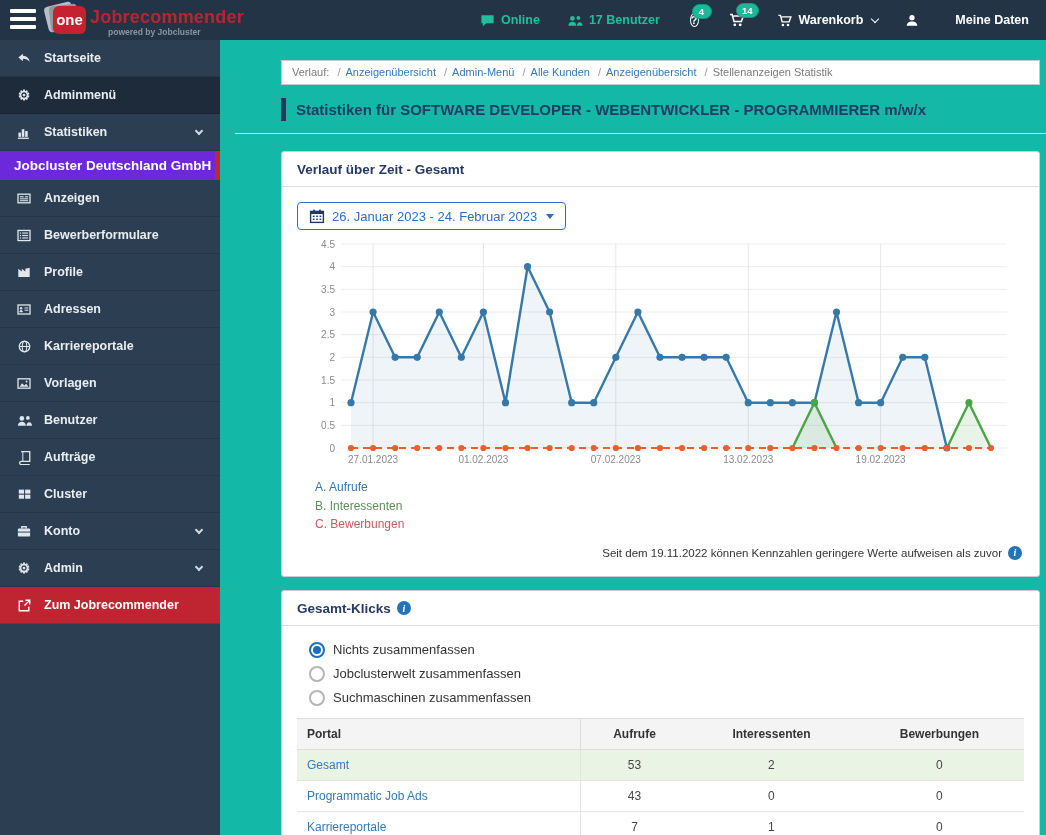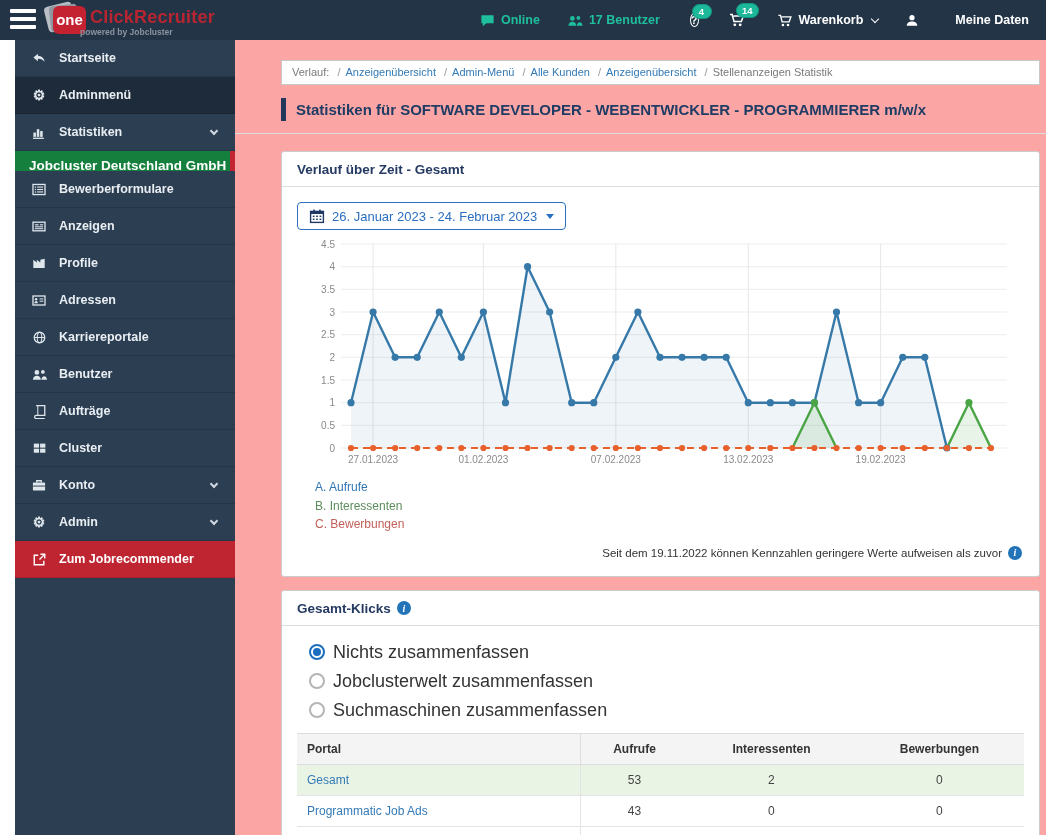--- a/index.html
+++ b/index.html
@@ -13,51 +13,51 @@
   .hamburger { position:absolute; left:10px; top:9px; width:26px; height:22px; cursor:pointer; }
   .hamburger span { display:block; height:4px; background:#fff; margin:0 0 4px 0; border-radius:1px; }
   .logo { position:absolute; left:44px; top:2px; height:38px; }
   .logo-stack { position:absolute; left:2px; top:2px; width:40px; height:34px; }
   .logo-paper { position:absolute; background:#9aa2ab; border-radius:4px; width:28px; height:26px; }
   .lp1 { left:0; top:0; transform:rotate(-14deg); background:#b9bec4; }
   .lp2 { left:4px; top:1px; transform:rotate(-7deg); background:#8e969f; }
   .logo-one { position:absolute; left:9px; top:4px; width:33px; height:28px; background:#c42131;
     border-radius:6px; color:#fff; font-weight:bold; font-size:15px; line-height:28px; text-align:center; }
   .logo-brand { position:absolute; left:46px; top:5px; color:#b82531; font-size:18px; font-weight:bold; letter-spacing:.2px; white-space:nowrap; }
-  .logo-tag { position:absolute; left:36px; top:25px; color:#8b95a1; font-size:8.5px; font-weight:bold; white-space:nowrap; }
+  .logo-tag { position:absolute; left:64px; top:25px; color:#8b95a1; font-size:8.5px; font-weight:bold; white-space:nowrap; }
 
   .tb-right { position:absolute; left:480px; top:0; height:40px; display:flex; align-items:center; white-space:nowrap; }
   .tb-item { display:flex; align-items:center; gap:6px; color:#fff; font-size:12.5px; font-weight:bold; cursor:pointer; }
   .tb-teal { color:#1fbf9e; }
   .tb-item svg { display:block; }
   .iconwrap { position:relative; display:inline-block; }
   .badge { position:absolute; top:-9px; right:-13px; min-width:20px; height:15px; padding:0 5px;
     background:#1db89a; border:1px solid #0f9a81; border-radius:8px; color:#fff;
     font-size:9.5px; font-weight:bold; line-height:13px; text-align:center; }
   .qmark { width:18px; height:18px; border:1.6px solid #fff; border-radius:50%;
     color:#fff; font-size:11px; font-weight:bold; text-align:center; line-height:15px; }
   .caret-w { width:6px; height:6px; border-right:1.8px solid #fff; border-bottom:1.8px solid #fff;
     transform:rotate(45deg); margin:-3px 0 0 3px; }
 
   
-  .sidebar { position:absolute; top:40px; left:0; width:220px; height:795px; background:#2b3e52; z-index:20;margin-left:15px; }
+  .sidebar { position:absolute; top:40px; left:0; width:220px; height:795px; background:#2b3e52; z-index:20; }
   .s-item { display:flex; align-items:center; height:37px; padding:0 12px 0 14px; cursor:pointer;
     color:#e9eef3; font-size:12.5px; font-weight:bold; border-bottom:1px solid rgba(0,0,0,0.12); position:relative; }
   .s-item .s-ic { width:20px; margin-right:10px; text-align:center; color:#dfe6ec; font-size:14px; }
   .s-item .s-ic svg { display:block; margin:0 auto; }
   .s-item.active { background:#1d2b3a; }
   .s-chev { position:absolute; right:18px; width:6px; height:6px; border-right:2px solid #cfd8e0;
     border-bottom:2px solid #cfd8e0; transform:rotate(45deg); margin-top:-2px; }
-  .s-section { height:20px; line-height:29px; background:#15803d; color:#fff; font-size:13.5px;
+  .s-section { height:29px; line-height:29px; background:#6d28d9; color:#fff; font-size:13.5px;
     font-weight:bold; padding-left:14px; border-right:5px solid #c22633; }
   .s-item.danger { background:#bf2431; color:#fff; }
   .s-item.danger .s-ic { color:#fff; }
 
   
-  .main { position:absolute; top:40px; left:220px; width:826px; height:795px; background:#fca5a5;
+  .main { position:absolute; top:40px; left:220px; width:826px; height:795px; background:#14b8a6;
     padding:0 6px 0 61px; }
   .breadcrumb { margin-top:20px; height:25px; line-height:23px; border:1px solid #c9c9c9;
     padding:0 10px; font-size:11px; color:#7a7a7a; background:#fff; white-space:nowrap; overflow:hidden; }
   .breadcrumb a { color:#337ab7; text-decoration:none; cursor:pointer; }
   .bc-sep { color:#9a9a9a; margin:0 5px; }
   .page-title { margin-top:13px; border-left:5px solid #24385c; padding:3px 0 3px 10px;
     color:#1f3c64; font-size:15px; font-weight:bold; }
   .title-rule { margin:12px -6px 0 -46px; border-top:1px solid #ddd; }
 
   .panel { border:1px solid #ccc; border-radius:3px; margin-top:17px; background:#fff; }
@@ -72,21 +72,21 @@
     border-top:5px solid #2a6fc0; margin-left:2px; }
 
   .legend { margin:2px 0 0 18px; font-size:12px; line-height:1.55; }
   .footnote { text-align:right; font-size:11.5px; color:#333; padding:12px 2px 6px;
     display:flex; justify-content:flex-end; align-items:center; gap:6px; }
   .info-ic { display:inline-flex; width:14px; height:14px; border-radius:50%; background:#2273b8;
     color:#fff; font-size:10px; font-weight:bold; align-items:center; justify-content:center;
     font-family:"Liberation Serif", serif; font-style:italic; flex:0 0 auto; }
 
   
-  .radio-row { display:flex; align-items:center; gap:8px; margin-bottom:8px; font-size:18px; color:#333; cursor:pointer;padding-left:12px; }
+  .radio-row { display:flex; align-items:center; gap:8px; margin-bottom:8px; font-size:13px; color:#333; cursor:pointer;padding-left:12px; }
   .radio { width:16px; height:16px; border-radius:50%; border:2px solid #b5b5b5; background:#fff;
     display:flex; align-items:center; justify-content:center; flex:0 0 auto; }
   .radio.checked { border-color:#1a6dbf; }
   .radio.checked::after { content:""; width:8px; height:8px; border-radius:50%; background:#1a6dbf; }
 
   
   .clicks-table { width:100%; border-collapse:collapse; margin-top:12px; font-size:12px; }
   .clicks-table th { background:#f4f4f4; border-top:1px solid #ddd; border-bottom:1px solid #ddd;
     padding:8px 10px; color:#333; font-weight:bold; }
   .clicks-table th:first-child { text-align:left; width:39%; border-right:1px solid #ddd; }
@@ -105,21 +105,21 @@
       <span></span>
       <span></span>
       <span></span>
     </div>
   <div class="logo">
     <span class="logo-stack">
         <span class="logo-paper lp1"></span>
         <span class="logo-paper lp2"></span>
       </span>
     <span class="logo-one">one</span>
-    <span class="logo-brand">ClickRecruiter</span>
+    <span class="logo-brand">Jobrecommender</span>
     <span class="logo-tag">powered by Jobcluster</span>
   </div>
   <nav class="tb-right">
     <div class="tb-item tb-teal" style="margin-left:0;">
       <span>
           <svg width="15" height="15" viewBox="0 0 16 16" fill="#1fbf9e">
             <path d="M1.5 2.5h13v8.5H6.8L3 14v-3H1.5z"></path>
           </svg>
         </span>
       <span>Online</span>
@@ -209,45 +209,45 @@
       </span>
     <span>Statistiken</span>
     <span class="s-chev"></span>
   </div>
 
   <div class="s-section">Jobcluster Deutschland GmbH</div>
 
   <div class="s-item">
     <span class="s-ic">
         <svg width="16" height="15" viewBox="0 0 16 16">
+          <rect x="1.6" y="3.4" width="12.8" height="9.2" fill="none" stroke="currentColor" stroke-width="1.4"></rect>
+          <rect x="3.6" y="5.6" width="4" height="1.2" fill="currentColor"></rect>
+          <rect x="9" y="5.6" width="3.4" height="1.2" fill="currentColor"></rect>
+          <rect x="3.6" y="7.8" width="8.8" height="1.1" fill="currentColor"></rect>
+          <rect x="3.6" y="9.8" width="8.8" height="1.1" fill="currentColor"></rect>
+        </svg>
+      </span>
+    <span>Anzeigen</span>
+  </div>
+  <div class="s-item">
+    <span class="s-ic">
+        <svg width="16" height="15" viewBox="0 0 16 16">
           <rect x="1.6" y="2.6" width="12.8" height="10.8" fill="none" stroke="currentColor" stroke-width="1.4"></rect>
           <rect x="3.6" y="4.8" width="1.3" height="1.3" fill="currentColor"></rect>
           <rect x="6" y="4.8" width="6.4" height="1.2" fill="currentColor"></rect>
           <rect x="3.6" y="7.4" width="1.3" height="1.3" fill="currentColor"></rect>
           <rect x="6" y="7.4" width="6.4" height="1.2" fill="currentColor"></rect>
           <rect x="3.6" y="10" width="1.3" height="1.3" fill="currentColor"></rect>
           <rect x="6" y="10" width="6.4" height="1.2" fill="currentColor"></rect>
         </svg>
       </span>
     <span>Bewerberformulare</span>
   </div>
   <div class="s-item">
     <span class="s-ic">
-        <svg width="16" height="15" viewBox="0 0 16 16">
-          <rect x="1.6" y="3.4" width="12.8" height="9.2" fill="none" stroke="currentColor" stroke-width="1.4"></rect>
-          <rect x="3.6" y="5.6" width="4" height="1.2" fill="currentColor"></rect>
-          <rect x="9" y="5.6" width="3.4" height="1.2" fill="currentColor"></rect>
-          <rect x="3.6" y="7.8" width="8.8" height="1.1" fill="currentColor"></rect>
-          <rect x="3.6" y="9.8" width="8.8" height="1.1" fill="currentColor"></rect>
-        </svg>
-      </span>
-    <span>Anzeigen</span>
-  </div>
-  <div class="s-item">
-    <span class="s-ic">
         <svg width="16" height="14" viewBox="0 0 16 16" fill="currentColor">
           <path d="M1.5 13.8V4.4l4 3v-3l4 3v-3l5-1.2v10.6z"></path>
         </svg>
       </span>
     <span>Profile</span>
   </div>
   <div class="s-item">
     <span class="s-ic">
         <svg width="16" height="15" viewBox="0 0 16 16">
           <rect x="1.6" y="3.2" width="12.8" height="9.6" fill="none" stroke="currentColor" stroke-width="1.4"></rect>
@@ -261,20 +261,30 @@
   </div>
   <div class="s-item">
     <span class="s-ic">
         <svg width="15" height="15" viewBox="0 0 16 16">
           <circle cx="8" cy="8" r="5.6" fill="none" stroke="currentColor" stroke-width="1.4"></circle>
           <ellipse cx="8" cy="8" rx="2.4" ry="5.6" fill="none" stroke="currentColor" stroke-width="1.1"></ellipse>
           <line x1="2.4" y1="8" x2="13.6" y2="8" stroke="currentColor" stroke-width="1.1"></line>
         </svg>
       </span>
     <span>Karriereportale</span>
+  </div>
+  <div class="s-item">
+    <span class="s-ic">
+        <svg width="16" height="15" viewBox="0 0 16 16">
+          <rect x="1.6" y="3" width="12.8" height="10" fill="none" stroke="currentColor" stroke-width="1.4"></rect>
+          <path d="M3.2 11.4 6 7.8l2.4 2.4 1.9-1.9 2.5 3.1z" fill="currentColor"></path>
+          <circle cx="10.7" cy="5.9" r="1" fill="currentColor"></circle>
+        </svg>
+      </span>
+    <span>Vorlagen</span>
   </div>
   <div class="s-item">
     <span class="s-ic">
         <svg width="17" height="15" viewBox="0 0 16 16" fill="currentColor">
           <circle cx="5.2" cy="5.8" r="2.5"></circle>
           <path d="M1 13.5c0-2.6 2-4.1 4.2-4.1s4.2 1.5 4.2 4.1z"></path>
           <circle cx="11.6" cy="5.3" r="2"></circle>
           <path d="M10 13.5c.2-2.1 1.4-3.6 3-3.6 1.7 0 2.9 1.5 3 3.6z"></path>
         </svg>
       </span>

